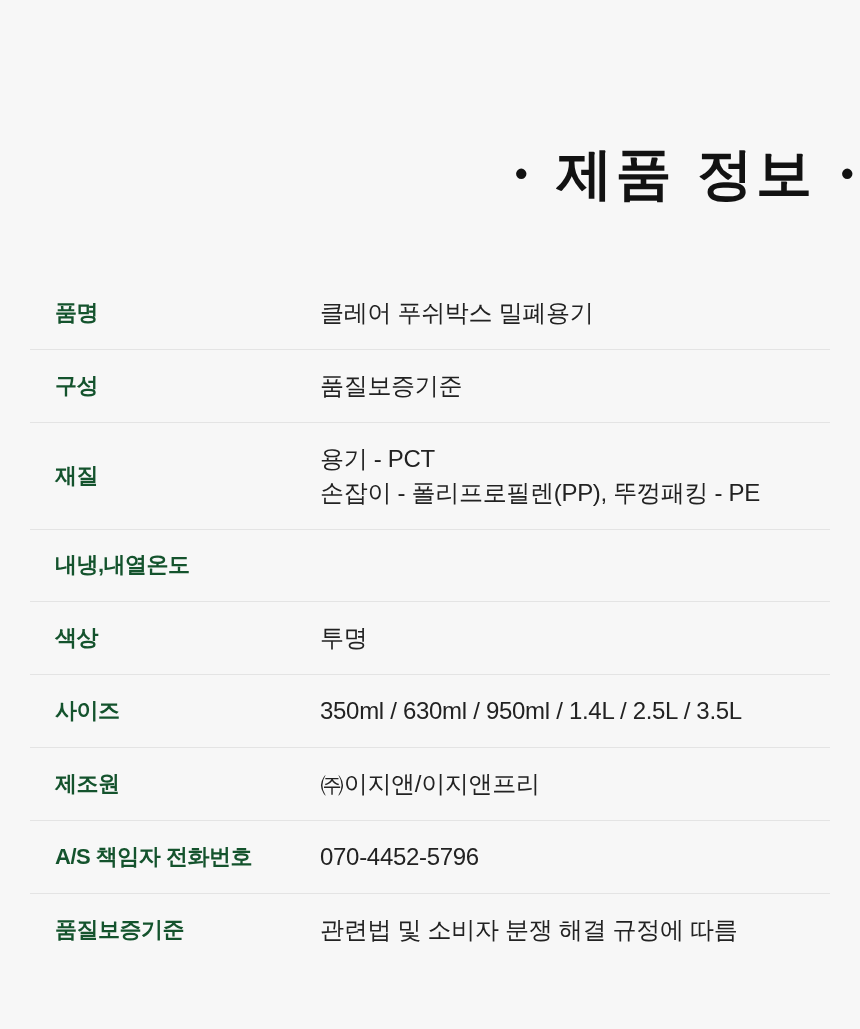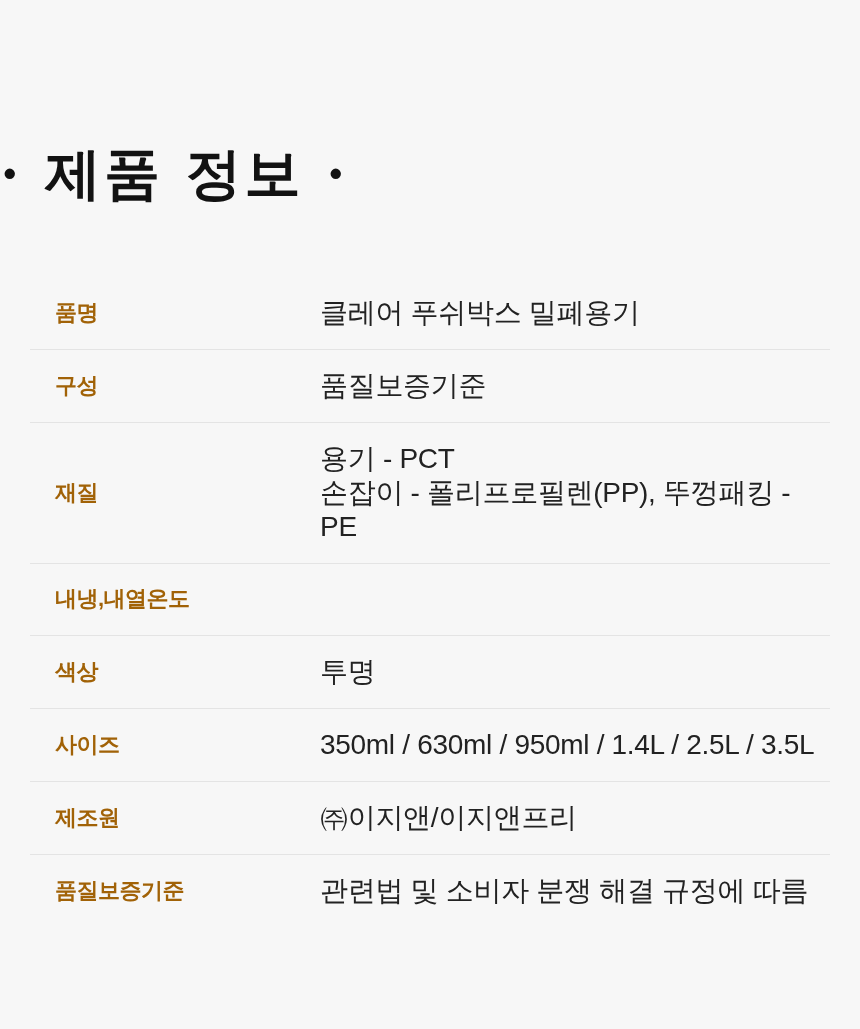--- a/index.html
+++ b/index.html
@@ -10,21 +10,21 @@
   }
   .page {
     width: 860px;
     height: 1029px;
     background: #f7f7f7;
     overflow: hidden;
     position: relative;
   }
   .page-title {
     margin-top: 140px;
-    text-align: left;
+    text-align: right;
     font-family: "DejaVu Serif", serif;
     font-weight: 700;
     font-size: 56px;
     line-height: 1.2;
     letter-spacing: 3px;
     color: #121212;
     white-space: nowrap;
   }
   .spec-table {
     margin: 70px 30px 0 30px; 
@@ -36,27 +36,27 @@
     padding: 19px 0 19px 25px;
     border-bottom: 1px solid #e4e4e4;
   }
   .spec-row:last-child {
     border-bottom: none;
   }
   .spec-label {
     flex: 0 0 265px;
     font-size: 22px;
     font-weight: 700;
-    color: #a16207;
+    color: #14532d;
     line-height: 1.3;
     letter-spacing: -0.5px;
   }
   .spec-value {
     flex: 1;
-    font-size: 28px;
+    font-size: 24px;
     font-weight: 400;
     color: #222222;
     line-height: 34px;
     white-space: pre-line;
     letter-spacing: -0.3px;
   }
 </style>
 </head>
 <body>
 
@@ -94,20 +94,24 @@
     <div class="spec-row">
       <div class="spec-label">사이즈</div>
       <div class="spec-value">350ml / 630ml / 950ml / 1.4L / 2.5L / 3.5L</div>
     </div>
 
     <div class="spec-row">
       <div class="spec-label">제조원</div>
       <div class="spec-value">㈜이지앤/이지앤프리</div>
     </div>
 
+    <div class="spec-row">
+      <div class="spec-label">A/S 책임자 전화번호</div>
+      <div class="spec-value">070-4452-5796</div>
+    </div>
 
     <div class="spec-row">
       <div class="spec-label">품질보증기준</div>
       <div class="spec-value">관련법 및 소비자 분쟁 해결 규정에 따름</div>
     </div>
 
   </div>
 </div>
 
 </body></html>

